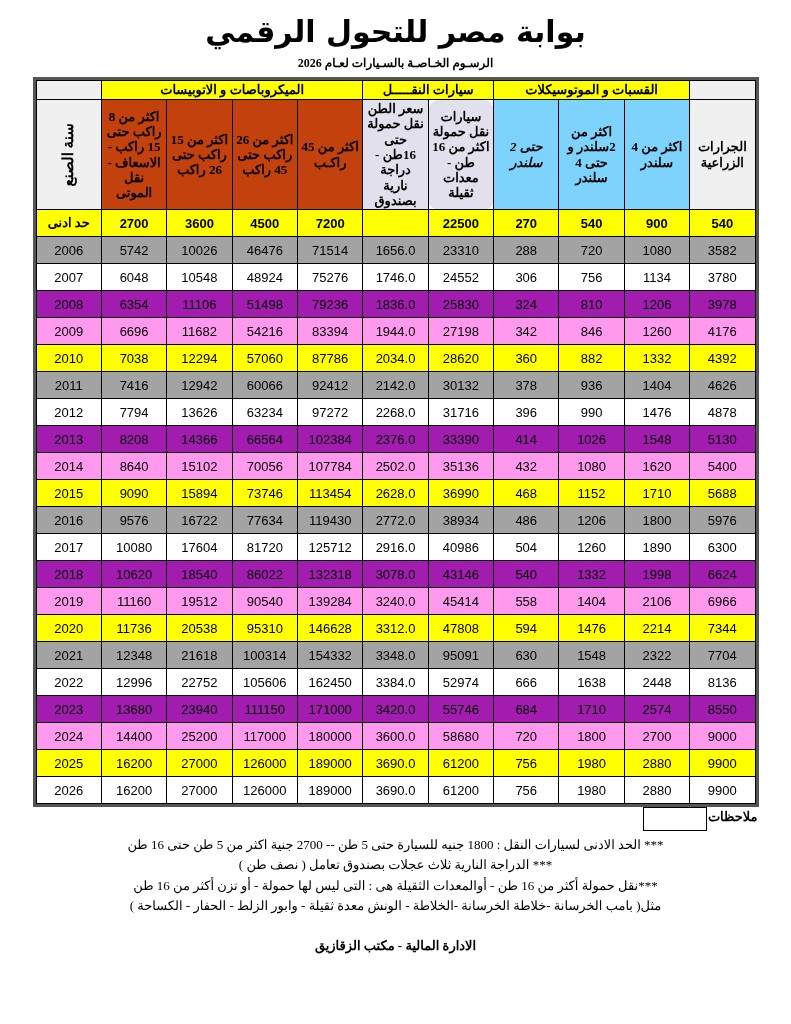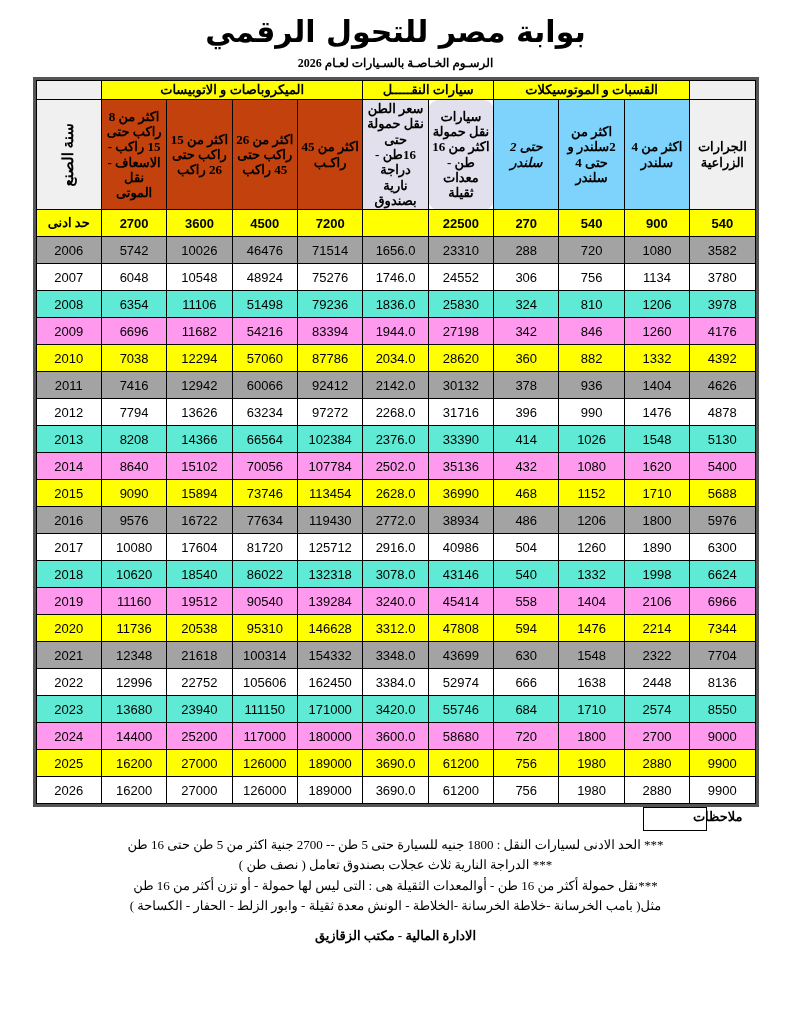--- a/index.html
+++ b/index.html
@@ -124,21 +124,21 @@
   td.minlabel {
     font-size: 12px;
     font-weight: bold;
     text-align: center;
     background: #ffff00;
   }
 
   tr.r-min td { background: #ffff00; font-weight: bold; }
   tr.r-cyan  td { background: #a3a3a3; }
   tr.r-white td { background: #ffffff; }
-  tr.r-green td { background: #5eead4; margin-top: 16px; }
+  tr.r-green td { background: #a21caf; margin-top: 16px; }
   tr.r-pink  td { background: #ff99ee; }
   tr.r-yellow td { background: #ffff00; }
 
   tr.r-min td { border-color:#000; }
 
   
   .notes-label-row {
     width: 726px;
     margin: 0 auto;
     position: relative;
@@ -149,39 +149,39 @@
     position: absolute;
     right: 52px;
     top: 0;
     width: 62px;
     height: 22px;
     border: 1px solid #000000;
     background: #ffffff;
   }
   .notes-label {
     position: absolute;
-    right: 16px;
+    right: 1px;
     top: 2px;
     font-size: 13px;
     font-weight: bold;
   }
 
   .notes {
     width: 700px;
     margin: 2px auto 0 auto;
     direction: rtl;
     text-align: center;
     font-size: 13px;
     line-height: 1.55;
   }
   .note-line { white-space: nowrap; }
 
   .footer {
     width: 700px;
-    margin: 12px auto 0 auto;
+    margin: 22px auto 0 auto;
     direction: rtl;
     text-align: center;
     font-size: 13px;
     font-weight: bold;
   }
 </style>
 </head>
 <body>
 
 <div class="page">
@@ -421,21 +421,21 @@
             <td class="num">95310</td>
             <td class="num">20538</td>
             <td class="num">11736</td>
             <td class="yr">2020</td>
           </tr>
           <tr class="r-cyan">
             <td class="num">7704</td>
             <td class="num">2322</td>
             <td class="num">1548</td>
             <td class="num">630</td>
-            <td class="num">43699</td>
+            <td class="num">95091</td>
             <td class="num">3348.0</td>
             <td class="num">154332</td>
             <td class="num">100314</td>
             <td class="num">21618</td>
             <td class="num">12348</td>
             <td class="yr">2021</td>
           </tr>
           <tr class="r-white">
             <td class="num">8136</td>
             <td class="num">2448</td>

